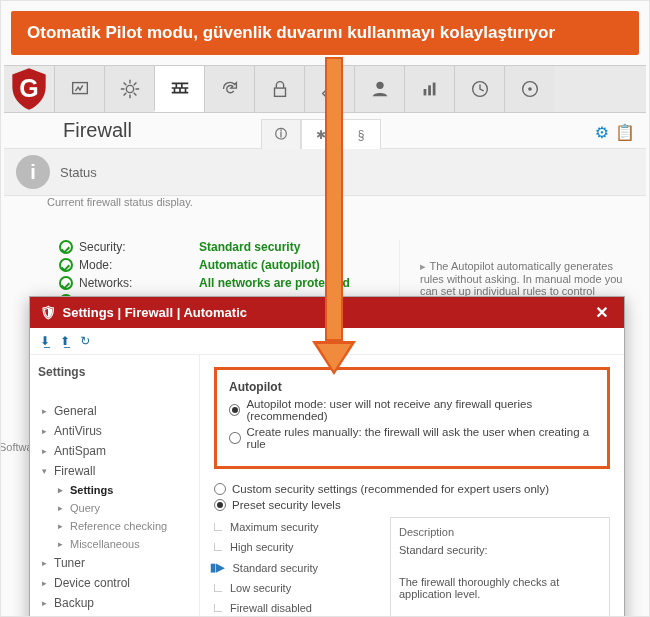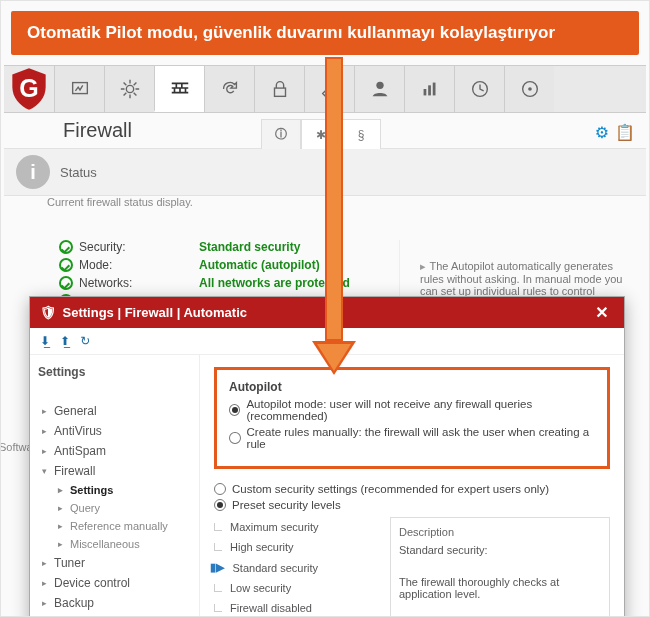--- a/index.html
+++ b/index.html
@@ -235,21 +235,21 @@
         <div class="node child sel">
             <span class="car">▸</span>
             <span>Settings</span>
           </div>
         <div class="node child">
             <span class="car">▸</span>
             <span>Query</span>
           </div>
         <div class="node child">
             <span class="car">▸</span>
-            <span>Reference manually</span>
+            <span>Reference checking</span>
           </div>
         <div class="node child">
             <span class="car">▸</span>
             <span>Miscellaneous</span>
           </div>
         <div class="node">
             <span class="car">▸</span>
             <span>Tuner</span>
           </div>
         <div class="node">

